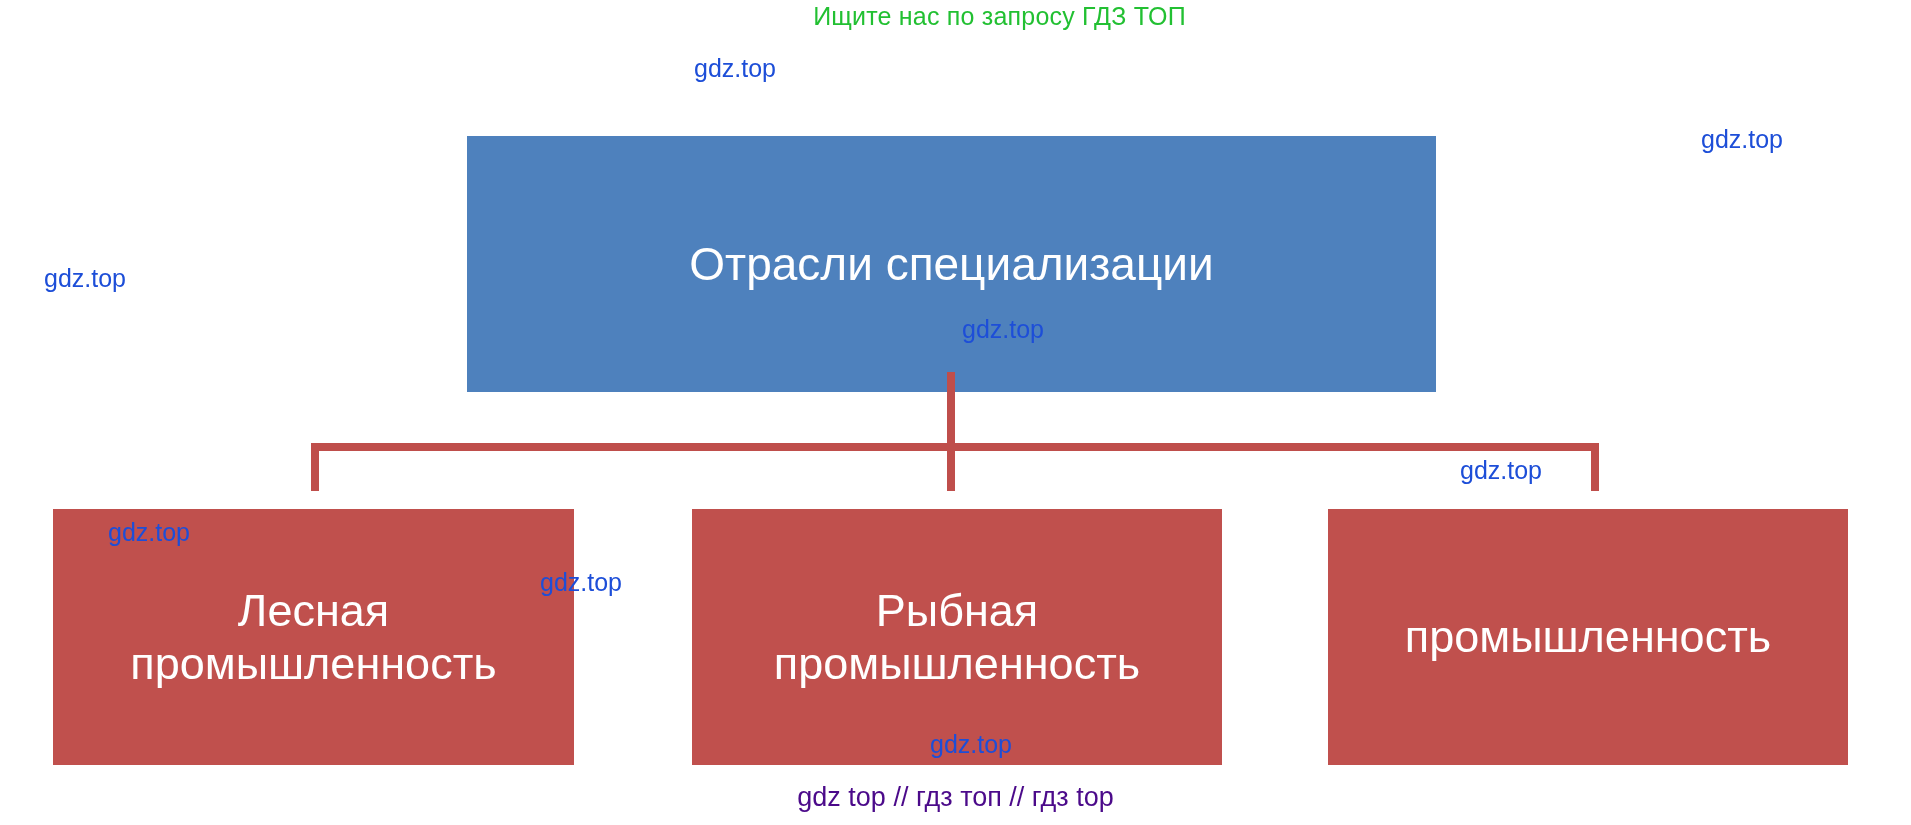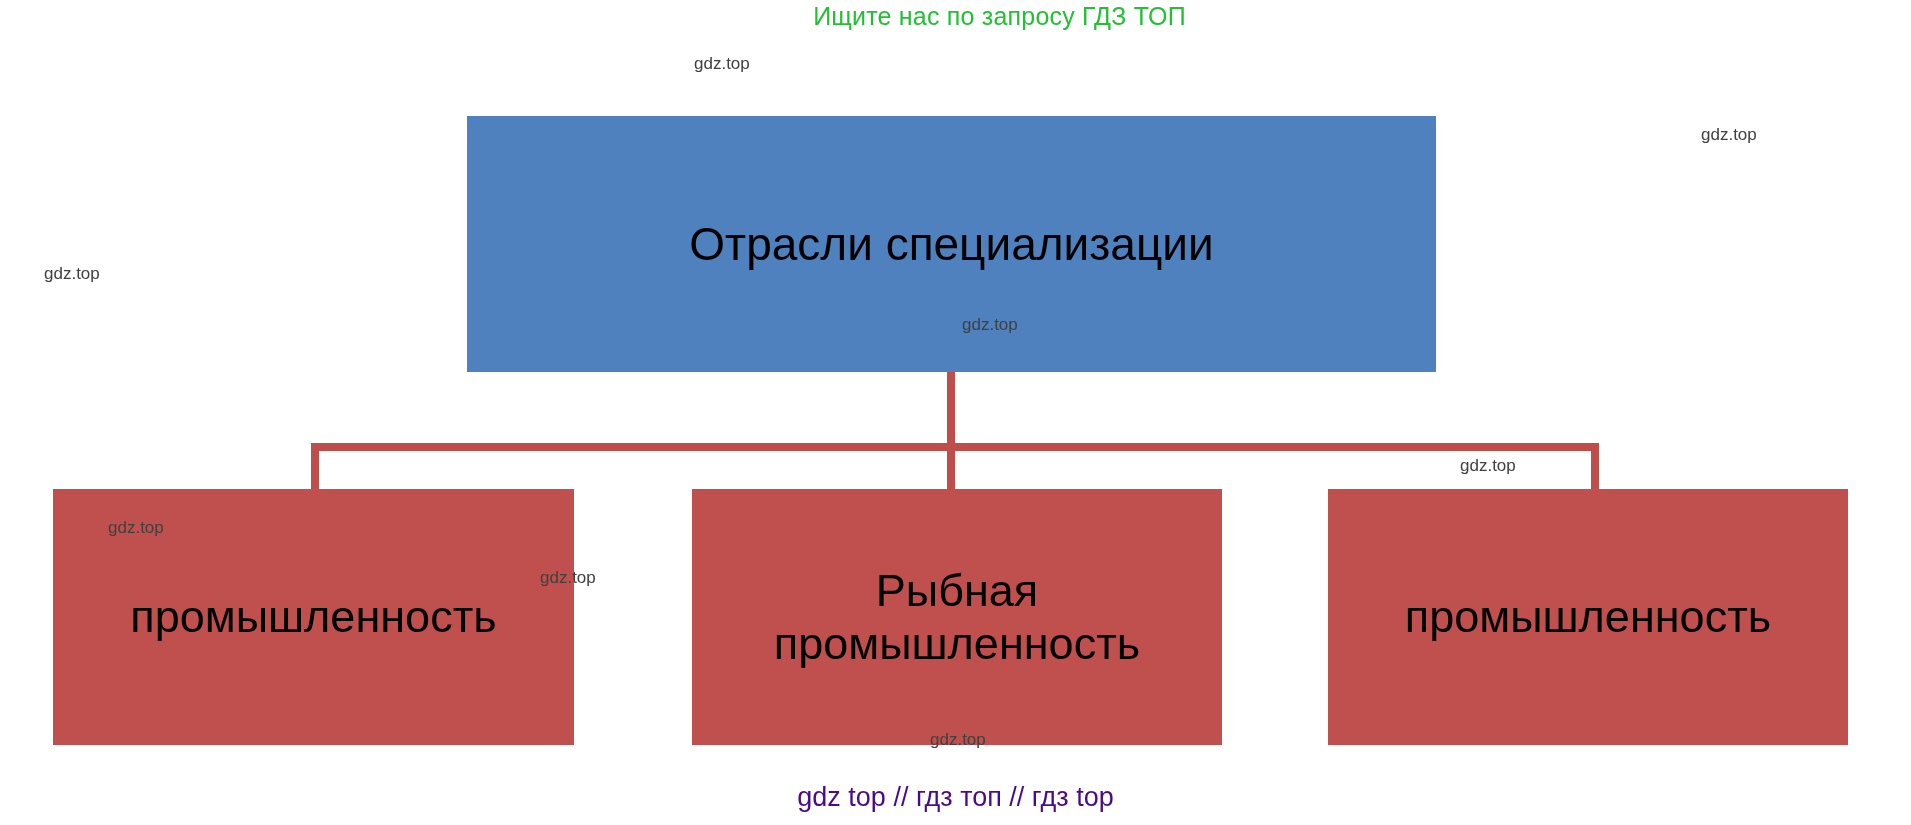--- a/index.html
+++ b/index.html
@@ -46,23 +46,24 @@
     white-space: nowrap;
   }
 
   
   .node {
     position: absolute;
     display: flex;
     align-items: center;
     justify-content: center;
     text-align: center;
-    color: #000000;
+    color: #ffffff;
     line-height: 1.18;
     box-sizing: border-box;
+    margin-top: 20px;
   }
   .node-root {
     background: #4e81bd;
     font-size: 46px;
     font-weight: 400;
     padding: 0 18px;
   }
   .node-leaf {
     background: #c0504d;
     font-size: 45px;
@@ -72,22 +73,22 @@
 
   
   .conn {
     position: absolute;
     background: #bf4e4b;
   }
 
   
   .wm {
     position: absolute;
-    color: #404040;
-    font-size: 17px;
+    color: #1d4ed8;
+    font-size: 25px;
     font-weight: 400;
     white-space: nowrap;
     letter-spacing: 0px;
   }
 </style>
 </head>
 <body>
 
 <div id="canvas">
 
@@ -110,20 +111,21 @@
   <div class="conn" style="left:947px; top:372px; width:8px; height:78px;"></div>
   <div class="conn" style="left:311px; top:443px; width:1288px; height:8px;"></div>
   <div class="conn" style="left:311px; top:443px; width:8px; height:48px;"></div>
   <div class="conn" style="left:947px; top:443px; width:8px; height:48px;"></div>
   <div class="conn" style="left:1591px; top:443px; width:8px; height:48px;"></div>
 
   <div class="wm" style="left:1460px; top:456px;">gdz.top</div>
 
   <div class="node node-leaf" style="left:53px; top:489px; width:521px; height:256px;">
     <div>
+      <div>Лесная</div>
       <div>промышленность</div>
     </div>
   </div>
 
   <div class="node node-leaf" style="left:692px; top:489px; width:530px; height:256px;">
     <div>
       <div>Рыбная</div>
       <div>промышленность</div>
     </div>
   </div>

